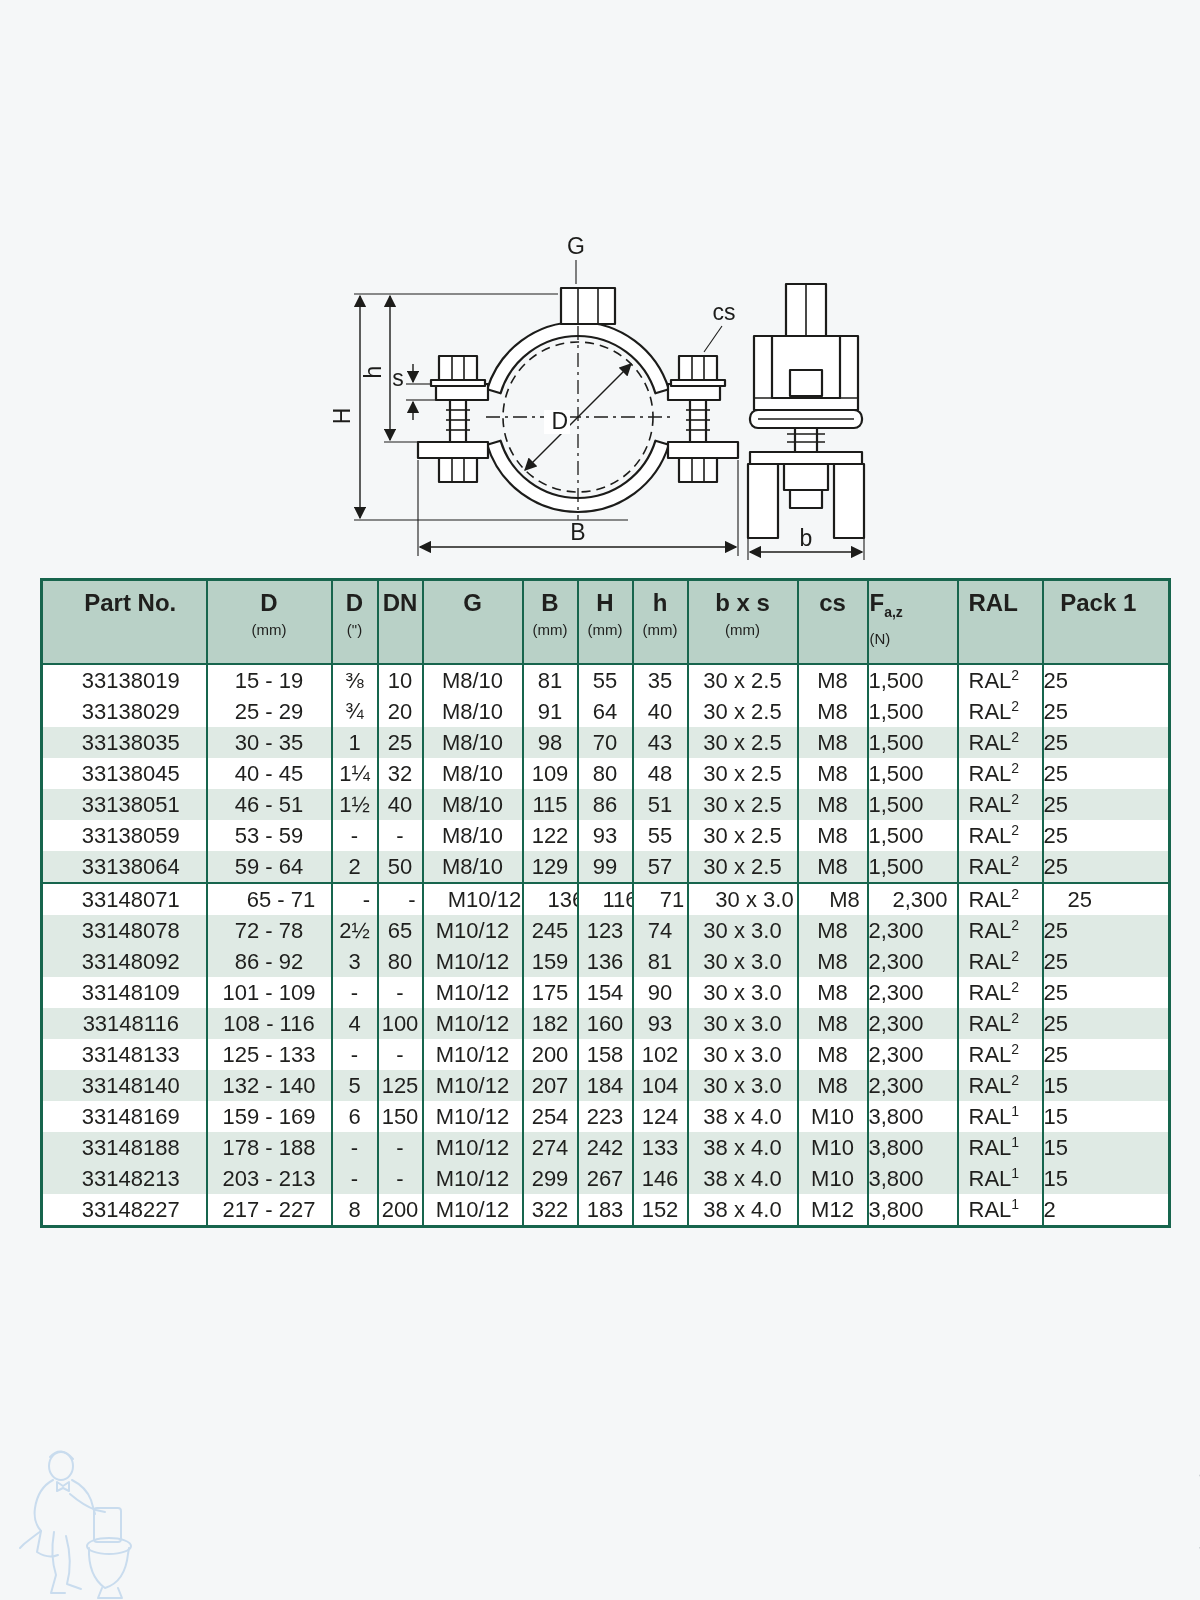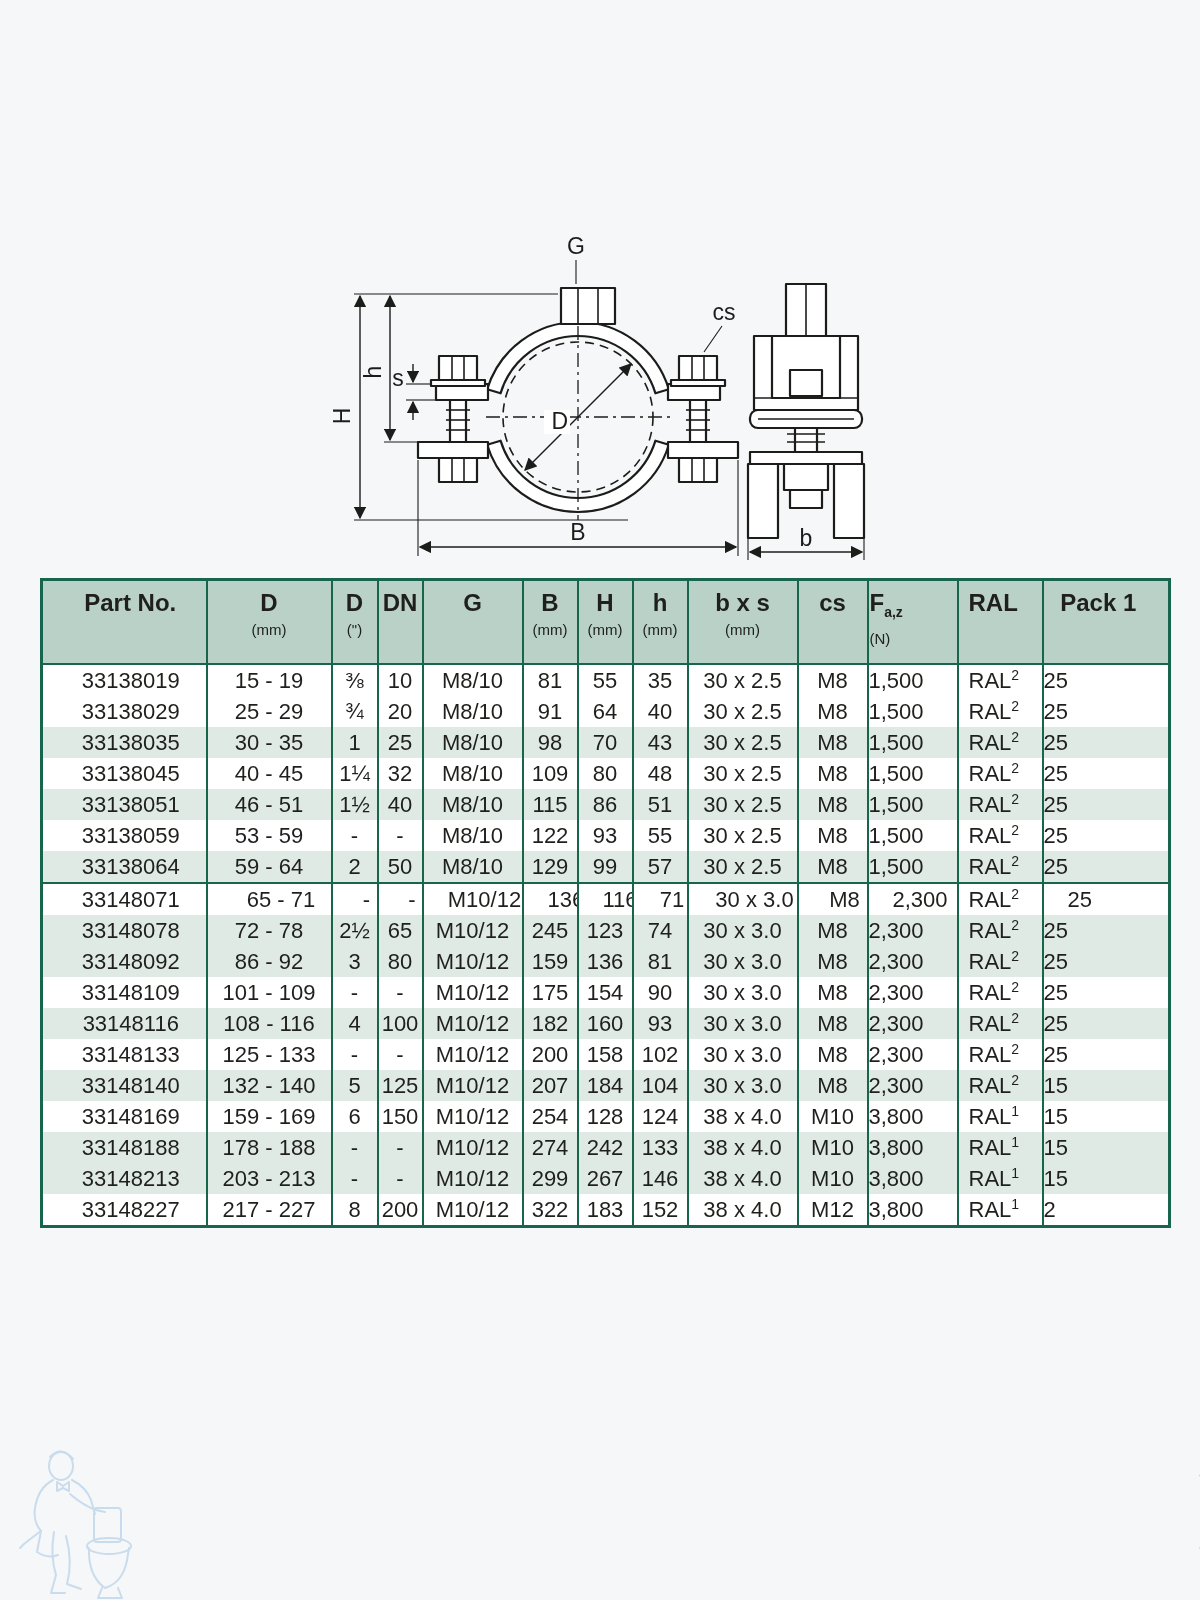--- a/index.html
+++ b/index.html
@@ -465,21 +465,21 @@
           <td class="col-11"><span>RAL</span><sup>2</sup></td>
           <td class="col-12">15</td>
         </tr>
         <tr>
           <td class="col-0">33148169</td>
           <td class="col-1">159 - 169</td>
           <td class="col-2">6</td>
           <td class="col-3">150</td>
           <td class="col-4">M10/12</td>
           <td class="col-5">254</td>
-          <td class="col-6">128</td>
+          <td class="col-6">223</td>
           <td class="col-7">124</td>
           <td class="col-8">38 x 4.0</td>
           <td class="col-9">M10</td>
           <td class="col-10">3,800</td>
           <td class="col-11"><span>RAL</span><sup>1</sup></td>
           <td class="col-12">15</td>
         </tr>
         <tr class="alt">
           <td class="col-0">33148188</td>
           <td class="col-1">178 - 188</td>

